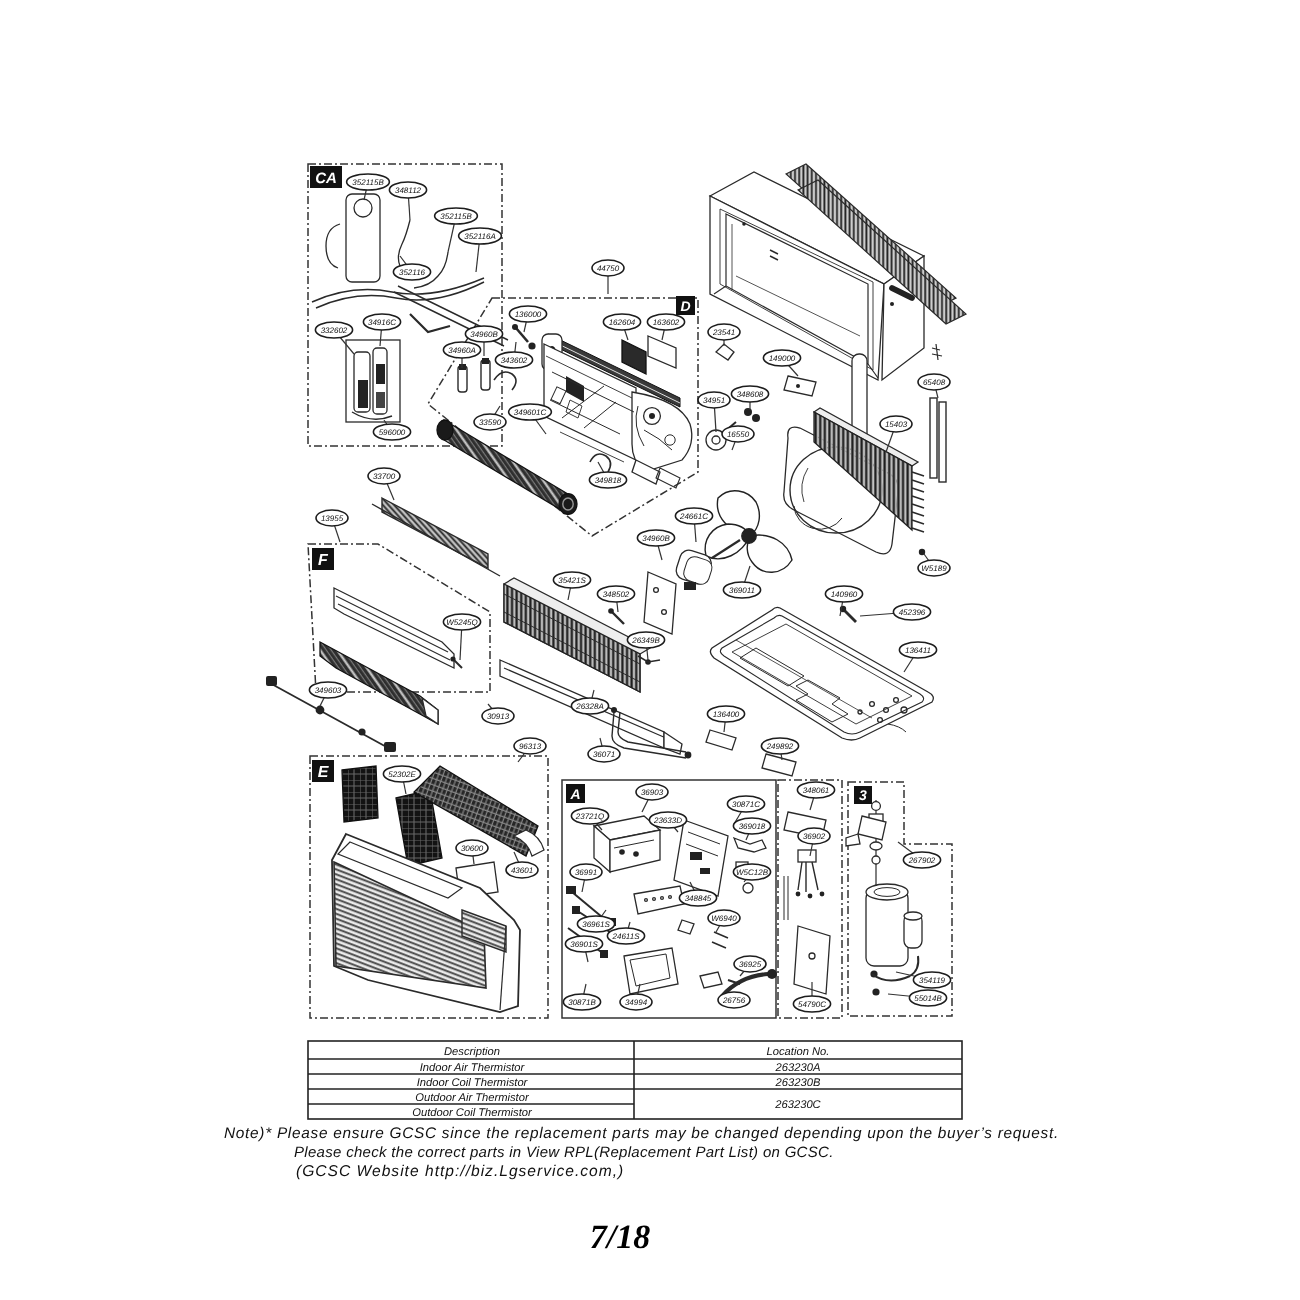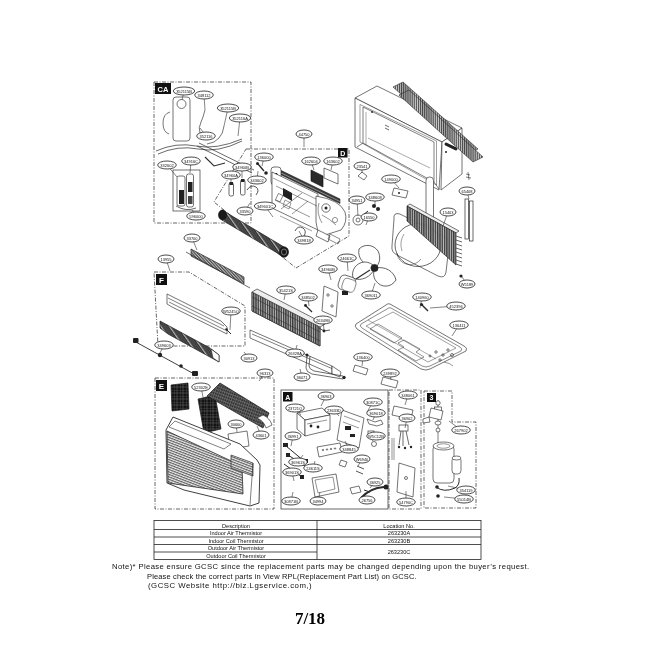--- a/index.html
+++ b/index.html
@@ -1,17 +1,17 @@
 <!DOCTYPE html>
 <html><head>
 <meta charset="utf-8">
 <style>
 html,body{margin:0;padding:0;background:#fff;}
 #pg{position:relative;width:650px;height:650px;background:#fff;overflow:hidden;
-font-family:"Liberation Sans",sans-serif;}
+font-family:"Liberation Sans",sans-serif;font-style:italic;}
 svg{position:absolute;left:0;top:0;}
 </style>
 </head>
 <body>
 <div id="pg">
 <svg width="650" height="650" viewBox="0 0 650 650">
 <defs>
 <pattern id="fin" width="2.3" height="4" patternUnits="userSpaceOnUse">
  <rect width="2.2" height="4" fill="#b3b3b3"></rect>
           <line x1="0.7" y1="0" x2="0.7" y2="4" stroke="#1a1a1a" stroke-width="1.05"></line>

